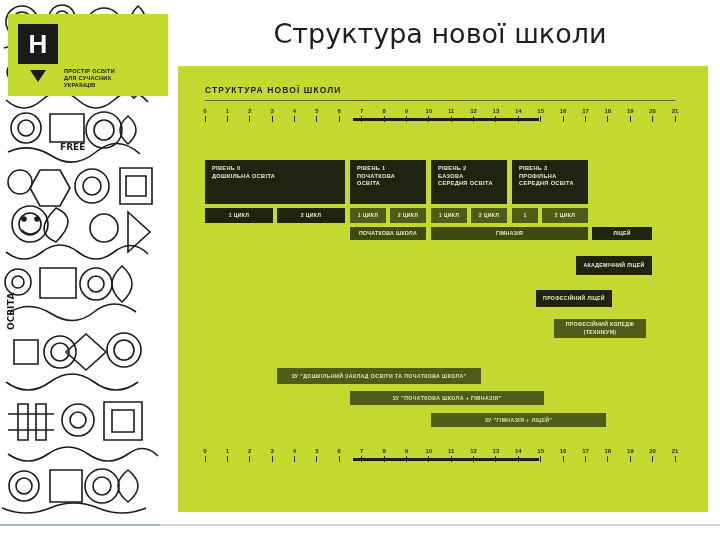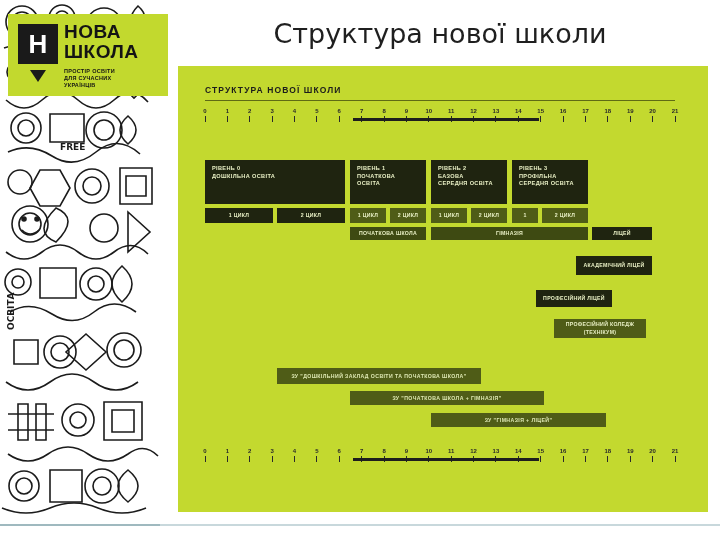--- a/index.html
+++ b/index.html
@@ -292,24 +292,20 @@
     <g font-family="DejaVu Sans" font-size="9" font-weight="bold" fill="#1b1b1b">
       <text x="14" y="330" transform="rotate(-90 14 330)">ОСВІТА</text>
       <text x="60" y="150">FREE</text>
     </g>
   </svg>
 </div>
 
 <div class="logo-box">
   <div class="logo-mark">Н</div>
   <div class="logo-arrow"></div>
-  <div class="logo-title">
-    <div>НОВА</div>
-    <div>ШКОЛА</div>
-  </div>
   <div class="logo-sub">
     <div>ПРОСТІР ОСВІТИ</div>
     <div>ДЛЯ СУЧАСНИХ</div>
     <div>УКРАЇНЦІВ</div>
   </div>
 </div>
 
 <div class="slide-title">Структура нової школи</div>
 
 <div class="panel">

